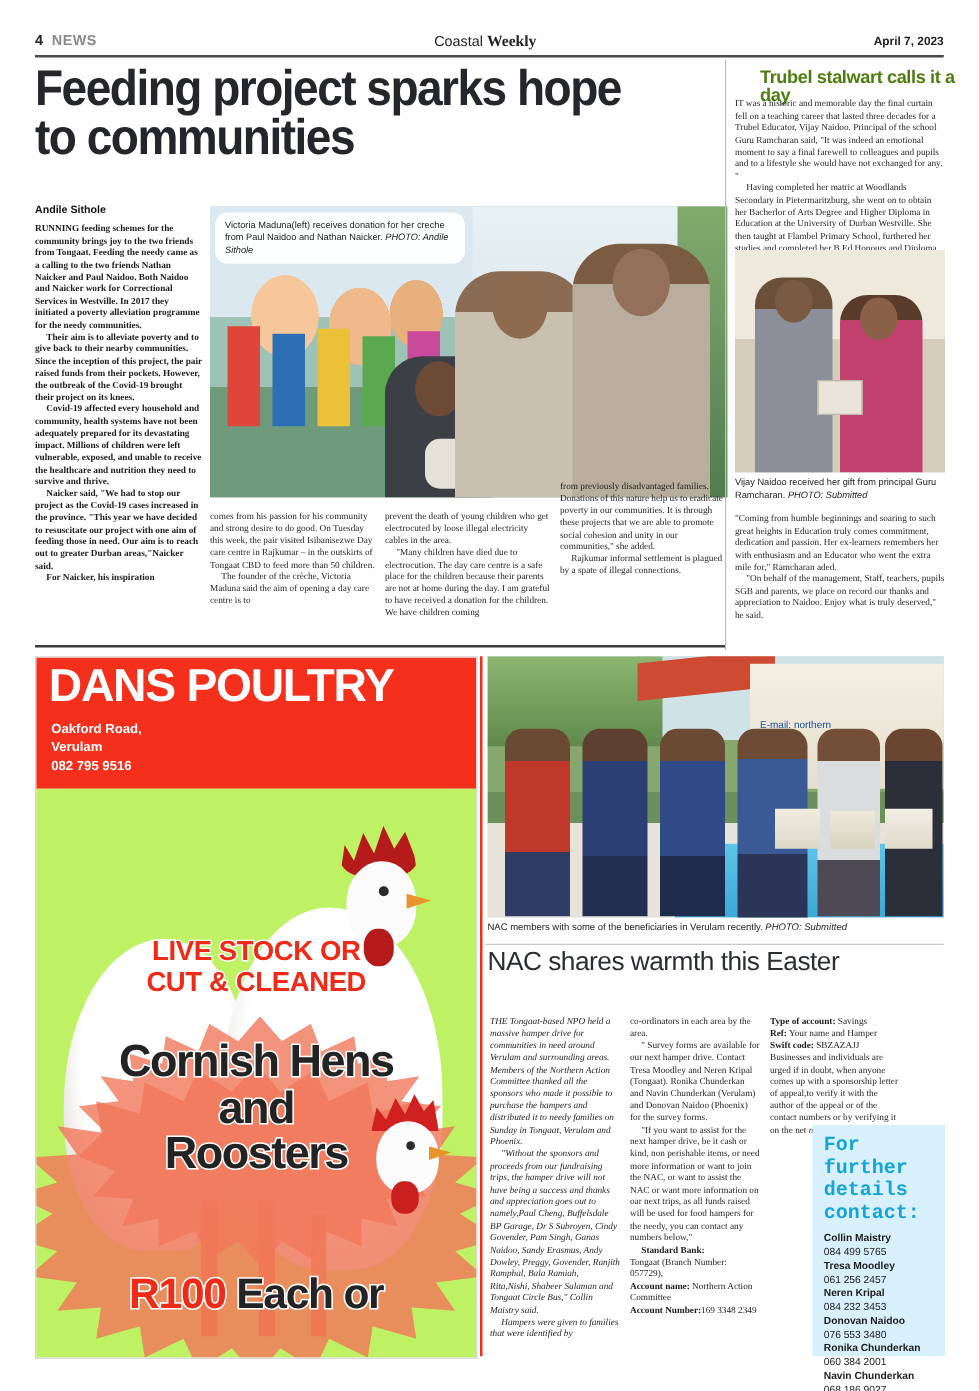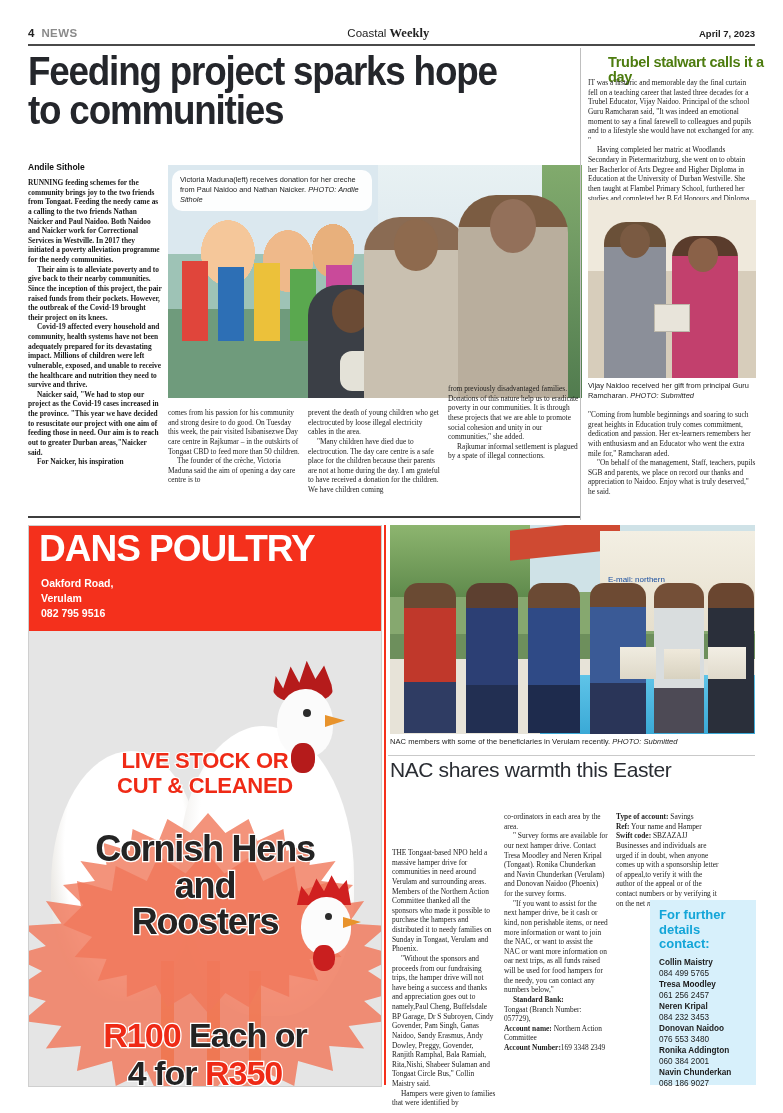--- a/index.html
+++ b/index.html
@@ -179,21 +179,21 @@
     transform:scaleX(1.0); transform-origin:left top;
   }
   .ad-addr-l, .ad-addr-r {
     position:absolute; top:50px;
     font-family:"Liberation Sans", sans-serif;
     font-weight:bold; font-size:10.5px; color:#ffffff; line-height:1.42;
   }
   .ad-addr-l { left:12px; text-align:left; }
   .ad-addr-r { right:12px; text-align:right; }
 
-  .ad-photo { position:absolute; left:0; top:105px; width:352px; height:455px; overflow:hidden; background:#e5e5e5; }
+  .ad-photo { position:absolute; left:0; top:105px; width:352px; height:455px; overflow:hidden; background:#bef264; }
   .ad-photo .hen1 {
     position:absolute; left:22px; top:120px; width:150px; height:250px;
     background:radial-gradient(ellipse at 50% 40%, #ffffff 0 58%, #eceae6 72%, #dedbd5 100%);
     border-radius:60% 52% 46% 48%;
   }
   .ad-photo .hen2 {
     position:absolute; left:150px; top:95px; width:175px; height:290px;
     background:radial-gradient(ellipse at 55% 38%, #ffffff 0 56%, #efedea 74%, #dcd9d3 100%);
     border-radius:54% 58% 46% 50%;
   }
@@ -304,33 +304,33 @@
     position:absolute; left:390px; top:737px; width:365px;
     font-family:"Liberation Sans", sans-serif;
     font-size:7.6px; color:#1c1c1c;
   }
   .nac-cap i { font-style:italic; }
   .nac-head {
     position:absolute; left:390px; top:758px; width:365px;
     font-family:"Liberation Sans", sans-serif;
     font-size:21px; color:#2a2d33; letter-spacing:-.4px;
   }
-  .nac-c1 { left:392px; top:848px; width:104px; }
+  .nac-c1 { left:392px; top:812px; width:104px;font-style:italic; }
   .nac-c2 { left:504px; top:812px; width:104px; }
   .nac-c3 { left:616px; top:812px; width:104px; }
   .nac-c1 b, .nac-c2 b, .nac-c3 b { font-weight:bold; }
   .nac-c3 i { font-style:italic; }
 
   .contact-box {
     position:absolute; left:650px; top:900px; width:106px; height:185px;
     background:#d7f0fb; padding:8px 9px; box-sizing:border-box;
   }
   .contact-title {
-    font-family:Liberation Sans, sans-serif;
-    font-weight:bold; font-size:13px; color:#13a5d8; line-height:1.12;
+    font-family:Liberation Mono, monospace;
+    font-weight:bold; font-size:16px; color:#13a5d8; line-height:1.12;
     margin-bottom:5px;
   }
   .contact-list { font-family:"Liberation Sans", sans-serif; font-size:8.2px; line-height:1.35; color:#1b1b1b; }
   .contact-list .nm { font-weight:bold; }
 
   .ad-left-rule { position:absolute; left:384px; top:525px; width:2px; height:560px; background:#f4301c; }
   .nac-sep { position:absolute; left:388px; top:755px; width:367px; height:1px; background:#c9c9c9; }
 </style>
 </head>
 <body>
@@ -446,23 +446,20 @@
       </div>
       <div class="ad-product">
         <div>Cornish Hens</div>
         <div>and</div>
         <div>Roosters</div>
       </div>
       <div class="ad-price">
         <div>
           <span class="r">R100</span><span> Each or</span>
         </div>
-        <div>
-          <span>4 for </span><span class="r">R350</span>
-        </div>
       </div>
     </div>
   </div>
   <div class="ad-left-rule"></div>
 
   <div class="nac-photo">
     <div class="bg"></div>
     <div class="tent"></div>
     <div class="redroof"></div>
     <div class="banner"></div>
@@ -531,21 +528,21 @@
       </div>
       <div>
         <div class="nm">Neren Kripal</div>
         <div>084 232 3453</div>
       </div>
       <div>
         <div class="nm">Donovan Naidoo</div>
         <div>076 553 3480</div>
       </div>
       <div>
-        <div class="nm">Ronika Addington</div>
+        <div class="nm">Ronika Chunderkan</div>
         <div>060 384 2001</div>
       </div>
       <div>
         <div class="nm">Navin Chunderkan</div>
         <div>068 186 9027</div>
       </div>
     </div>
   </div>
 
 </div>

